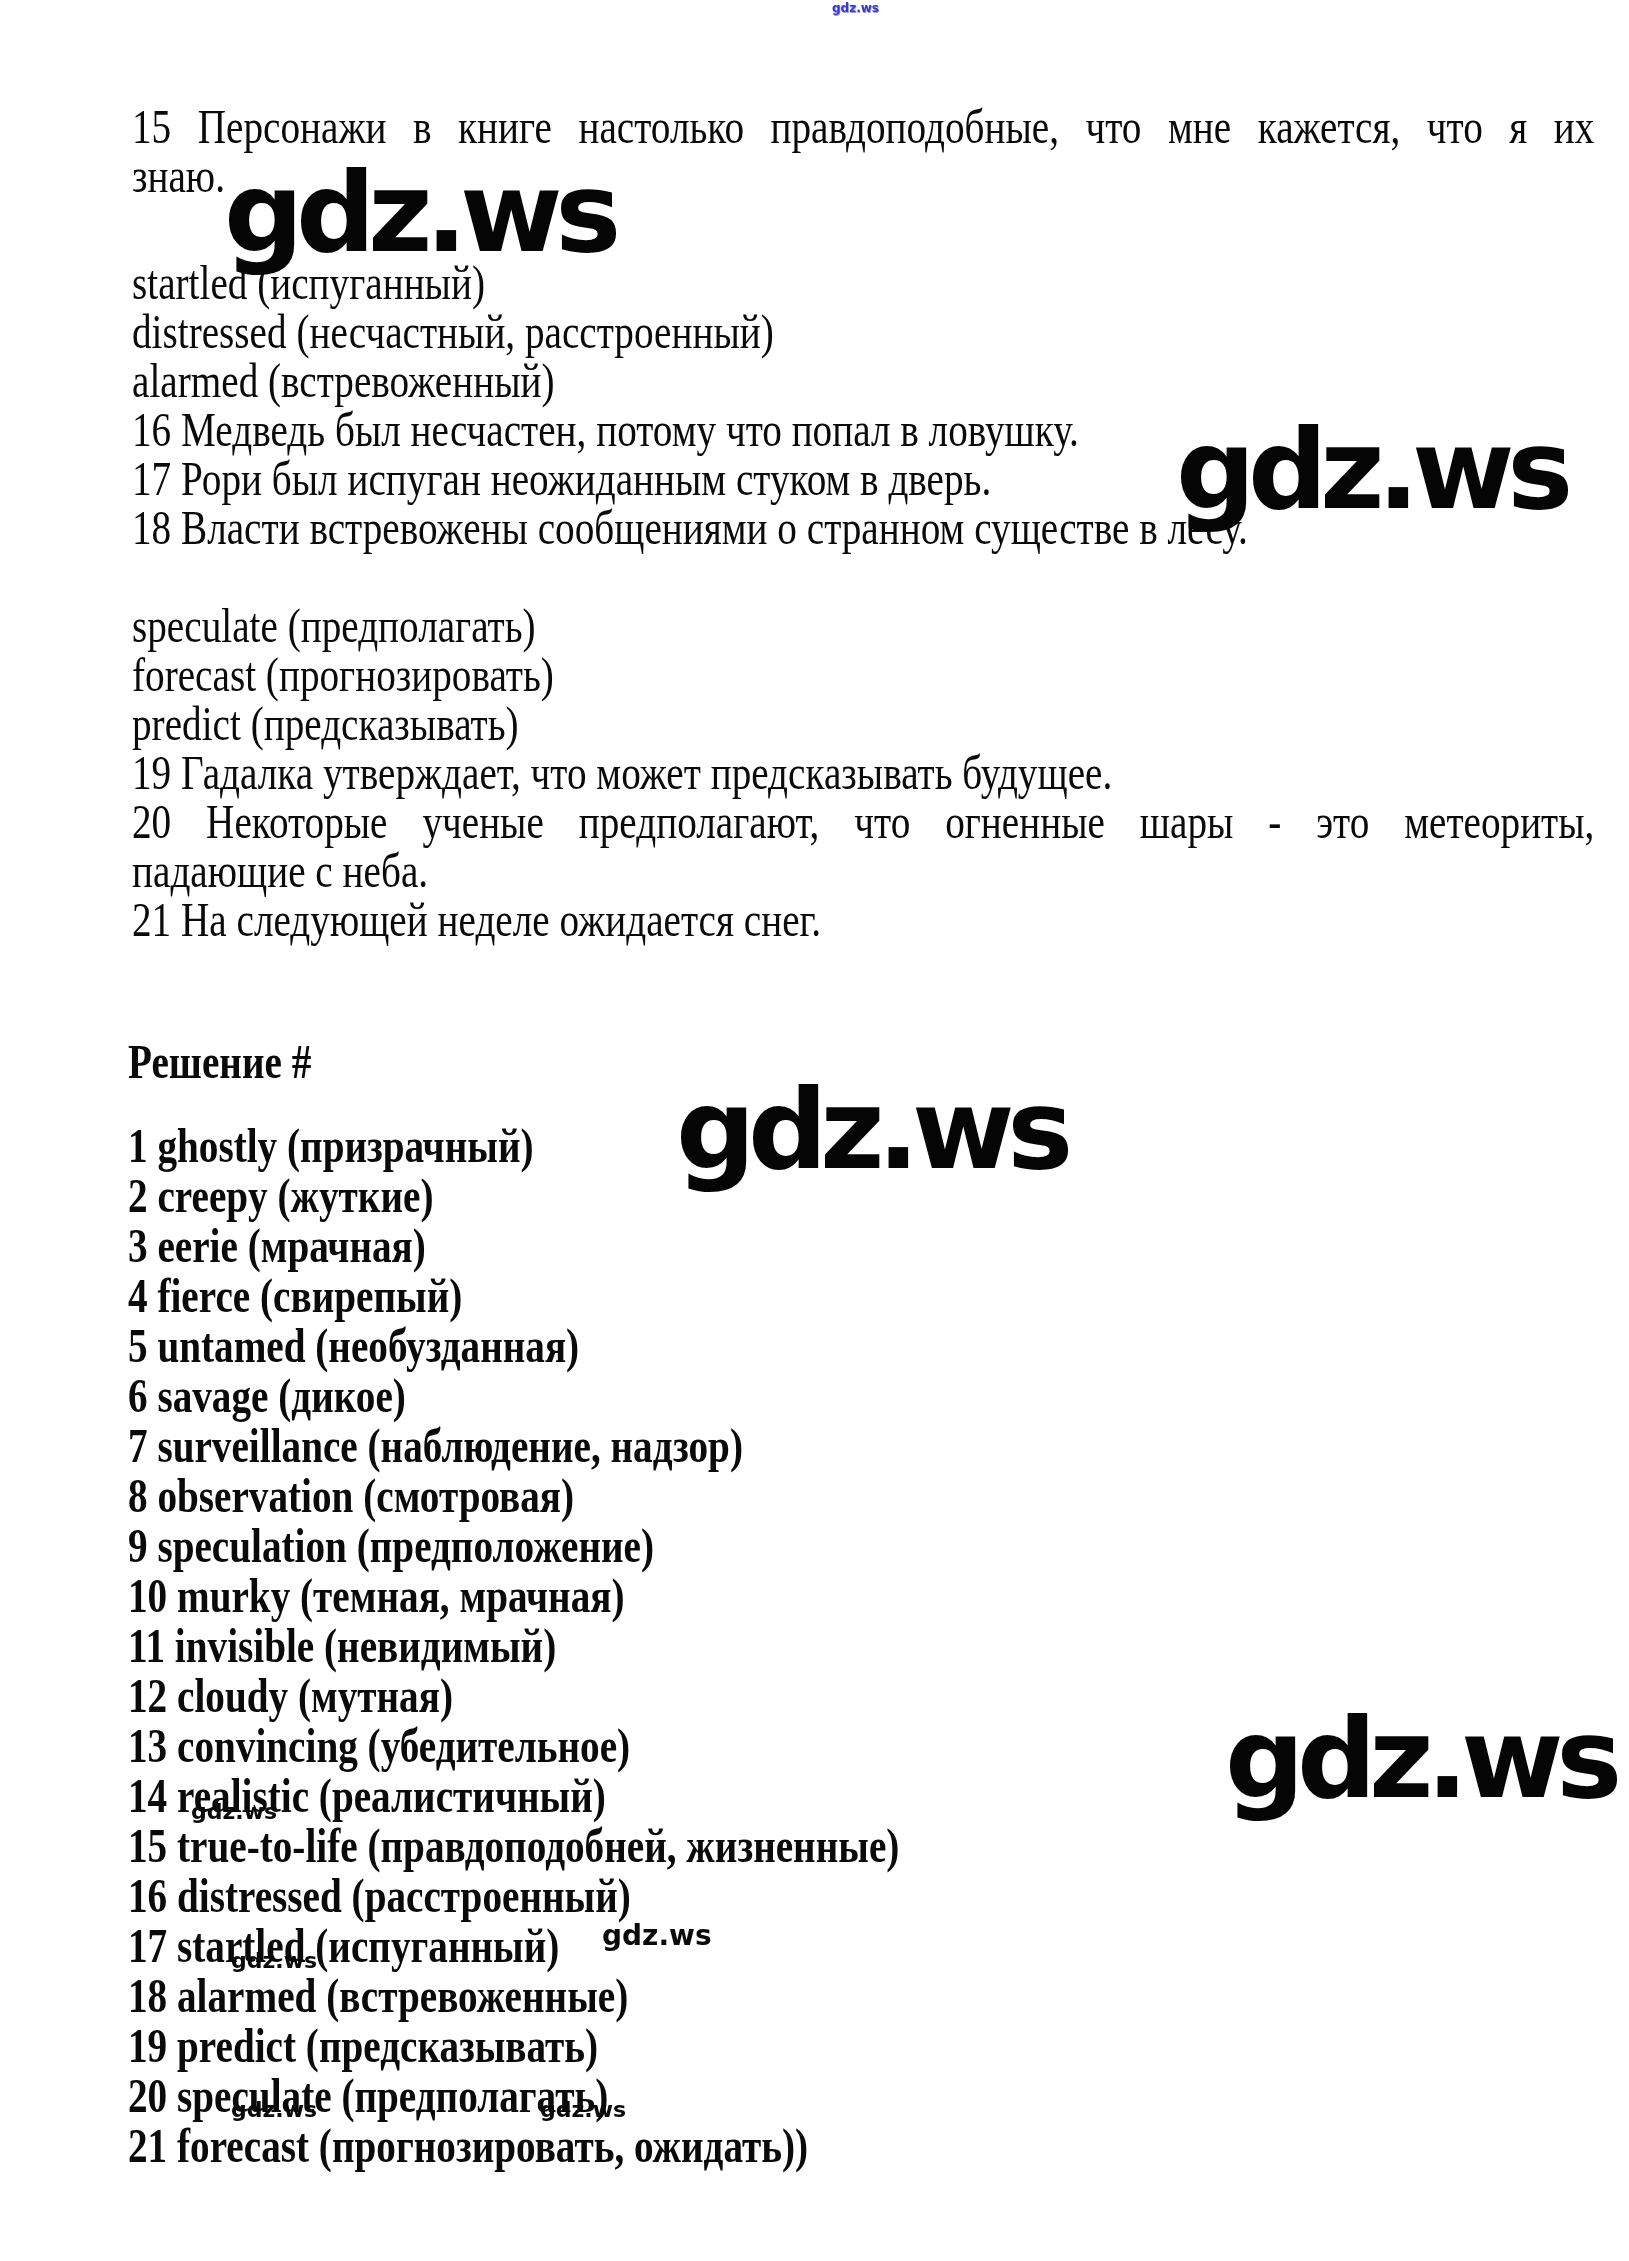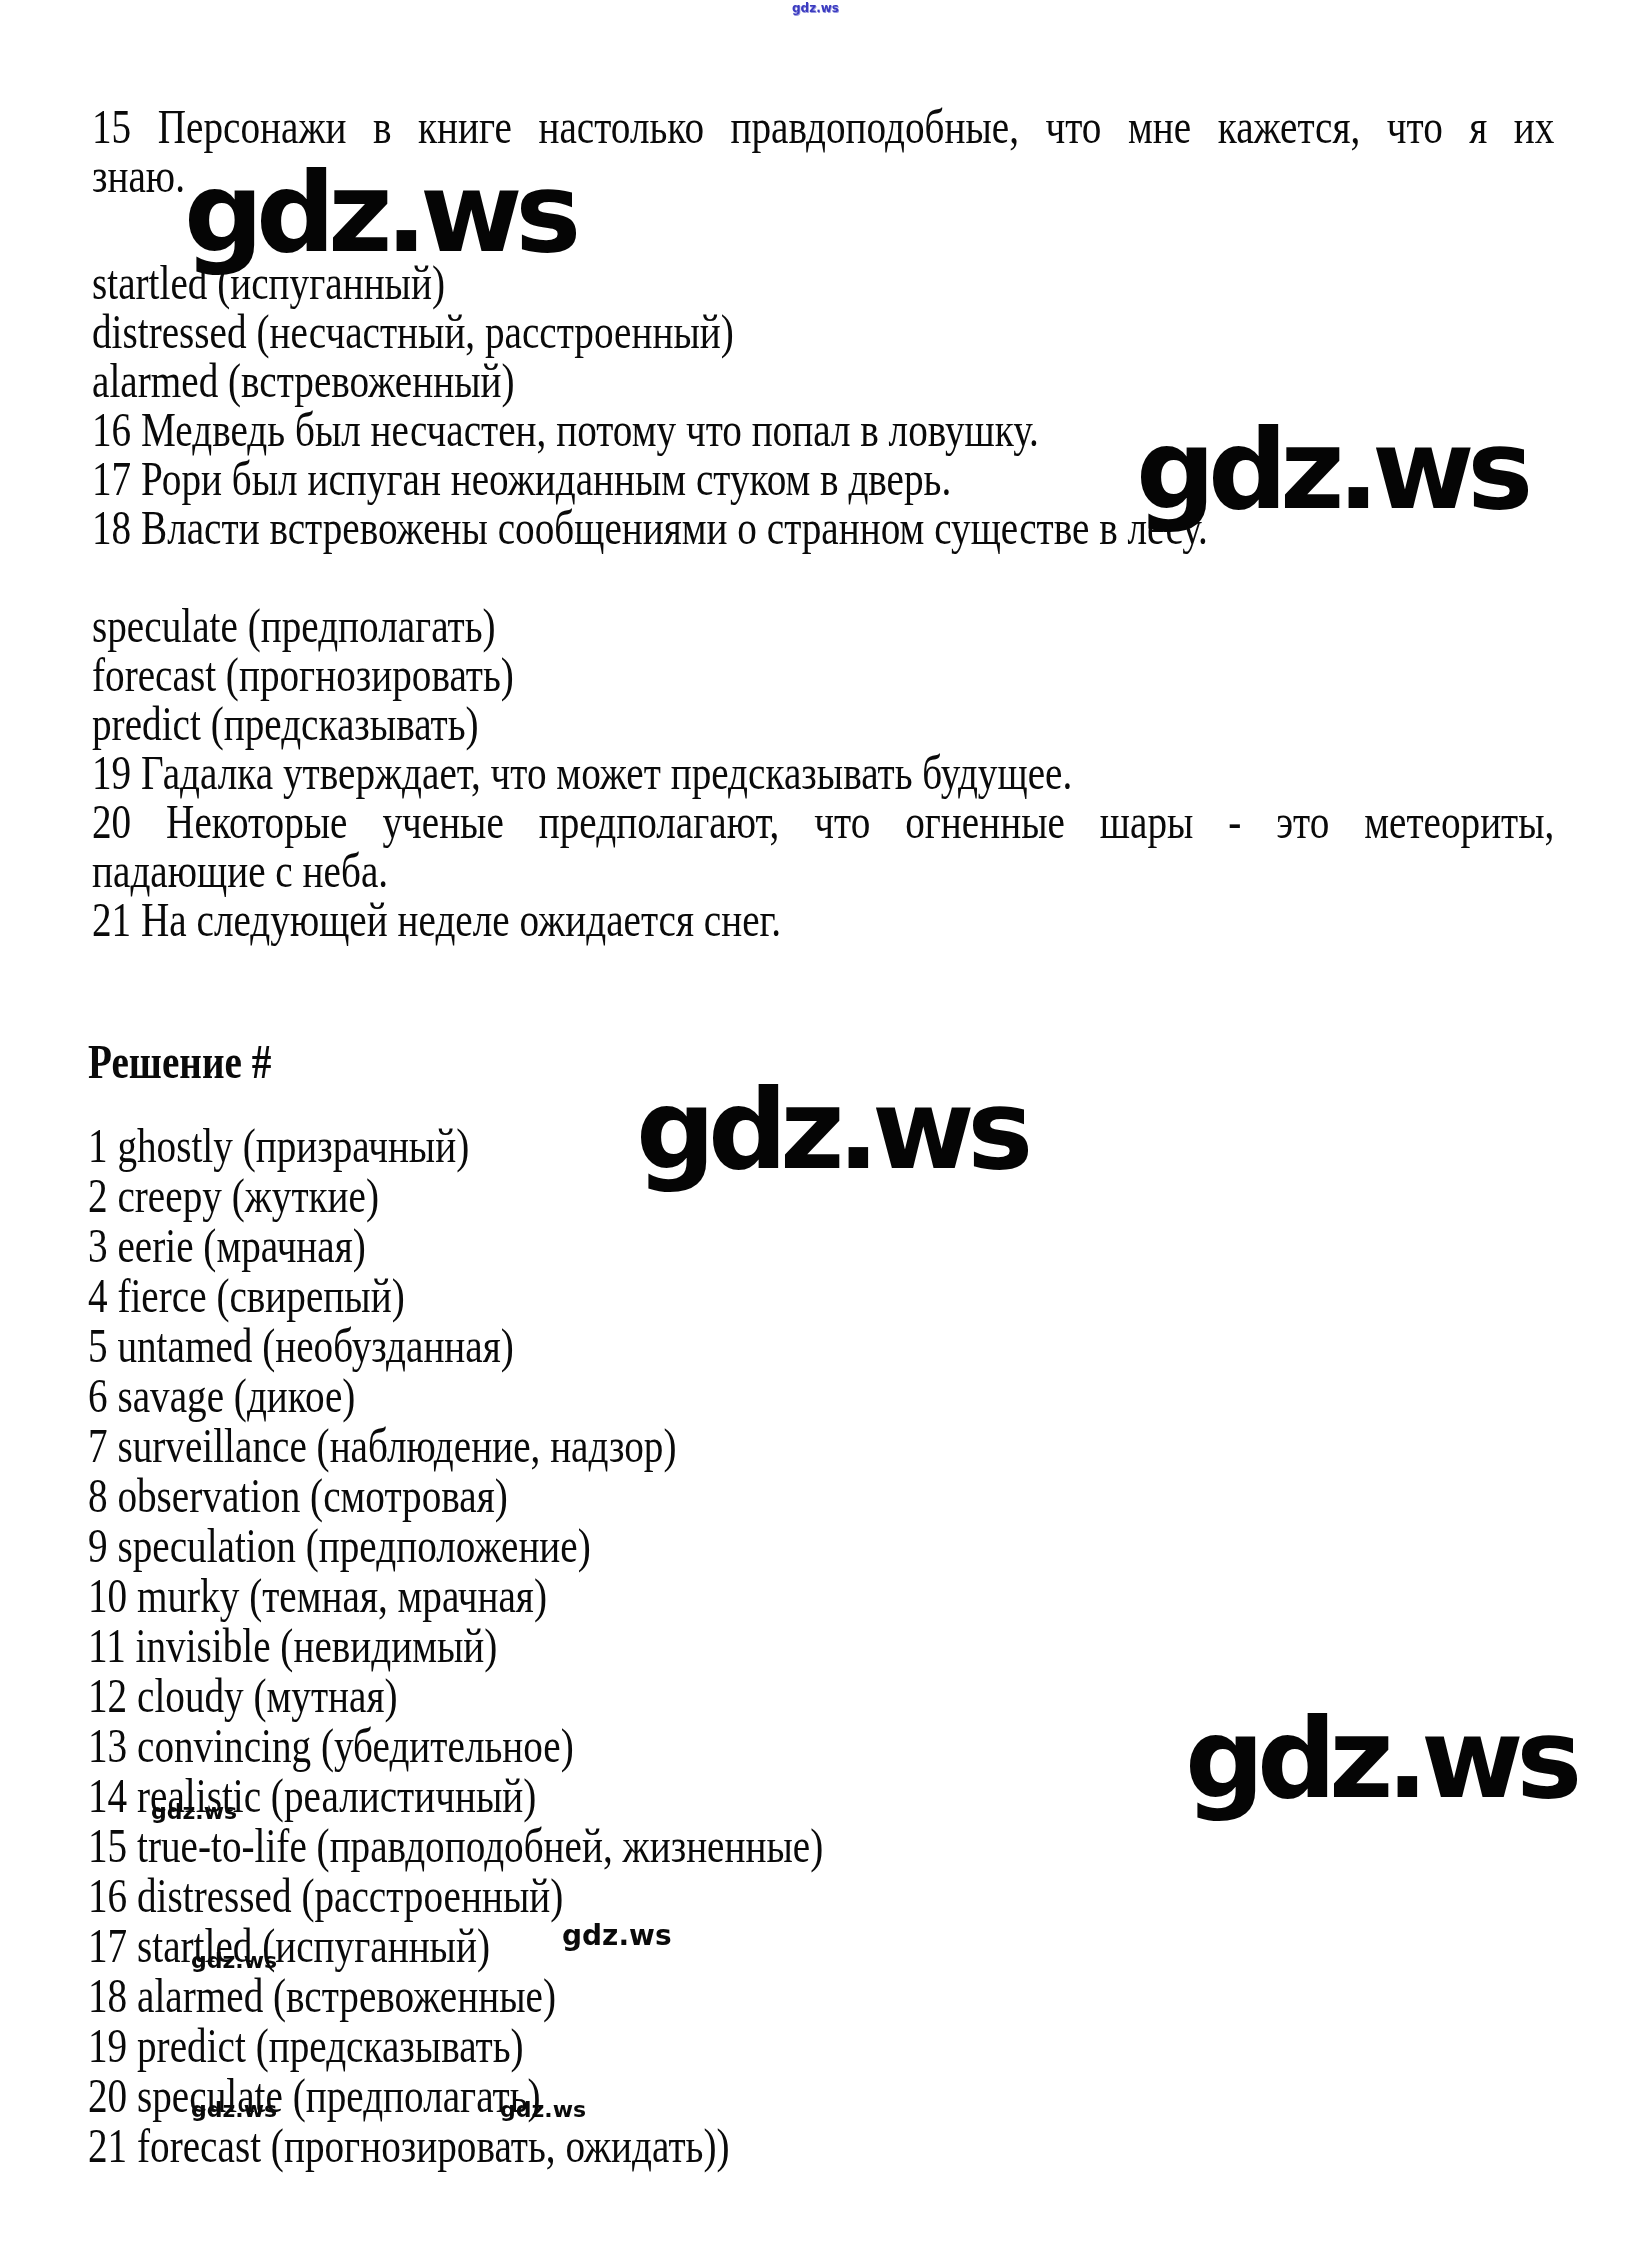--- a/index.html
+++ b/index.html
@@ -4,24 +4,24 @@
 <style>
   html,body{margin:0;padding:0;}
   body{
     width:1629px;height:2261px;
     background:#ffffff;
     position:relative;
     overflow:hidden;
     font-family:"Liberation Serif", serif;
     color:#000000;
   }
-  .page{position:absolute;inset:0;}
+  .page{position:absolute;inset:0;margin-left:40px;}
   
   .topblock{position:absolute;left:92px;top:102px;width:1462px;}
-  .answers{position:absolute;left:88px;top:1121px;width:1462px;}
+  .answers{position:absolute;left:88px;top:1121px;width:1462px;font-weight:bold;}
   .ln{
     width:1828px;
     transform:scaleX(0.8);
     transform-origin:0 0;
     font-size:49px;
     height:49px;
     line-height:49px;
     white-space:nowrap;
     color:#0a0a0a;
   }

